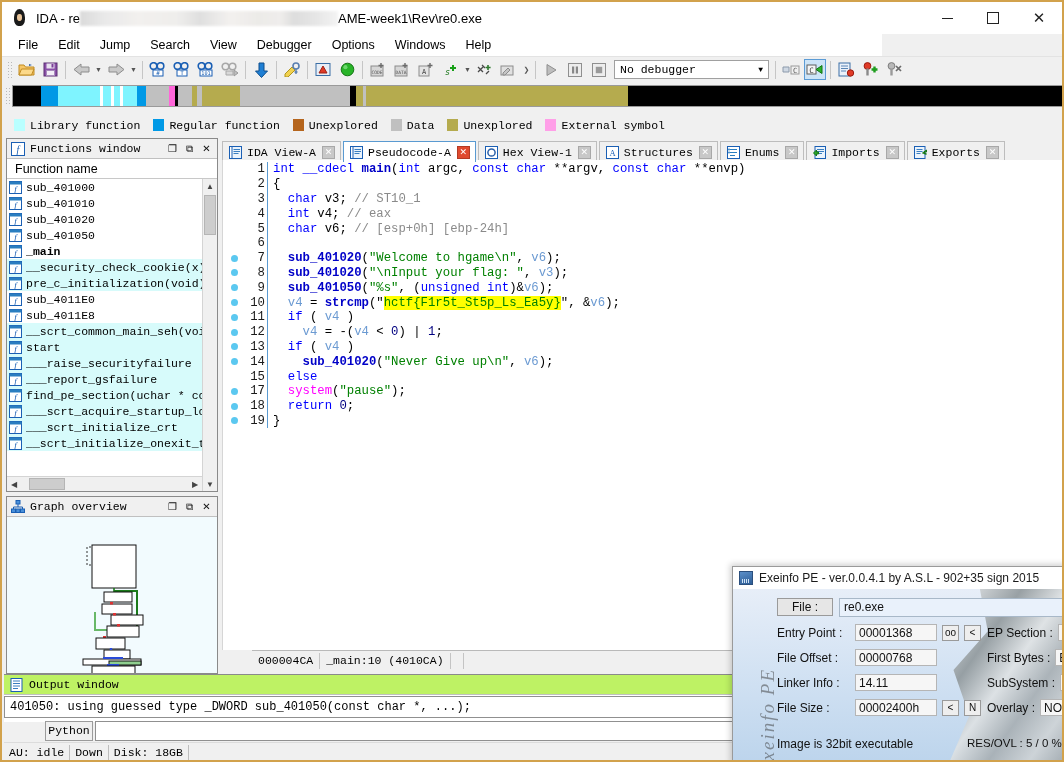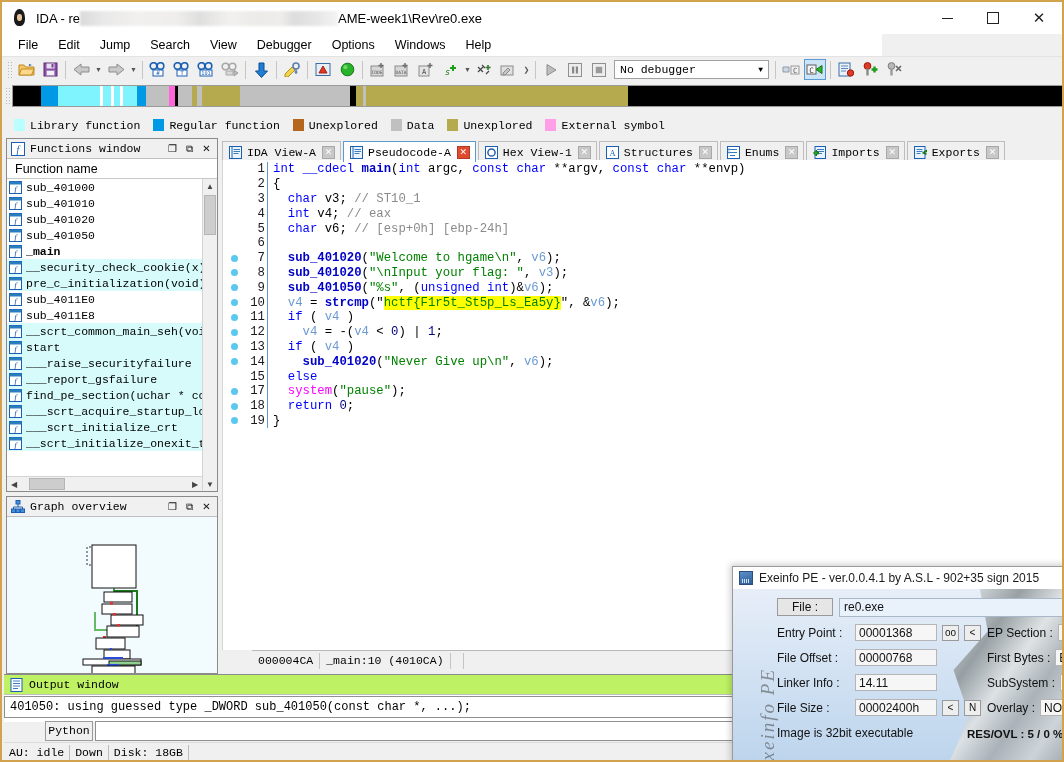--- a/index.html
+++ b/index.html
@@ -327,23 +327,23 @@
   .exe-mini {
     width:17px; height:16px; background:#eee; border:1px solid #9a9a9a; margin-left:5px;
     display:flex; align-items:center; justify-content:center; font-size:10px; color:#111; flex:none;
   }
   .exe-lbl2 { font-size:12px; color:#111; margin-left:6px; white-space:nowrap; flex:none; }
   .exe-inp2 {
     width:60px; height:17px; background:#f6f6f6; border:1px solid #b5b5b5; margin-left:5px;
     display:flex; align-items:center; padding-left:3px; font-size:12px; color:#111; flex:none;
     overflow:hidden;
   }
-  .exe-foot { display:flex; align-items:flex-end; margin-top:8px; }
+  .exe-foot { display:flex; align-items:flex-start; margin-top:19px; }
   .exe-foot-l { font-size:12px; color:#111; width:190px; }
-  .exe-foot-r { font-size:11.5px; color:#111; font-weight:bold; white-space:nowrap; }
+  .exe-foot-r { font-size:11.5px; color:#111; font-weight:normal; white-space:nowrap; }
 </style>
 </head>
 <body>
 
 <div id="app">
 
   <div class="titlebar">
     <div class="title-icon"></div>
     <div class="title-text">
       <span>IDA - re</span><span class="title-blur"></span><span>AME-week1\Rev\re0.exe</span>

